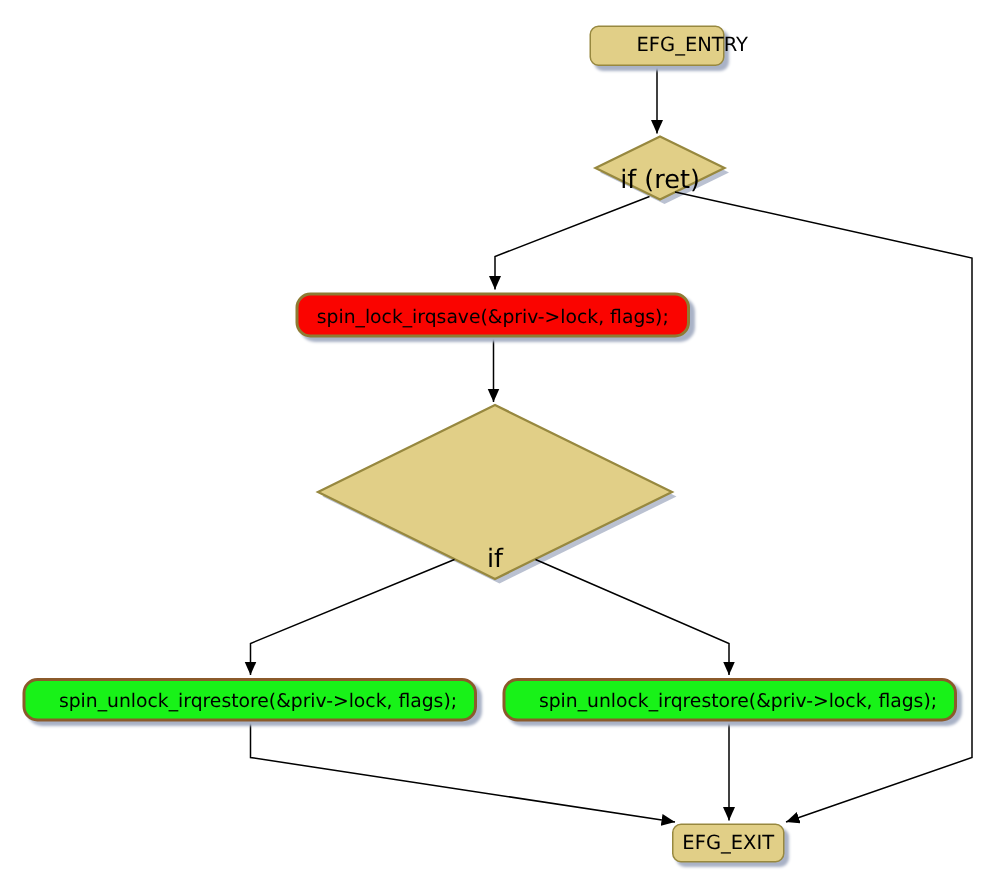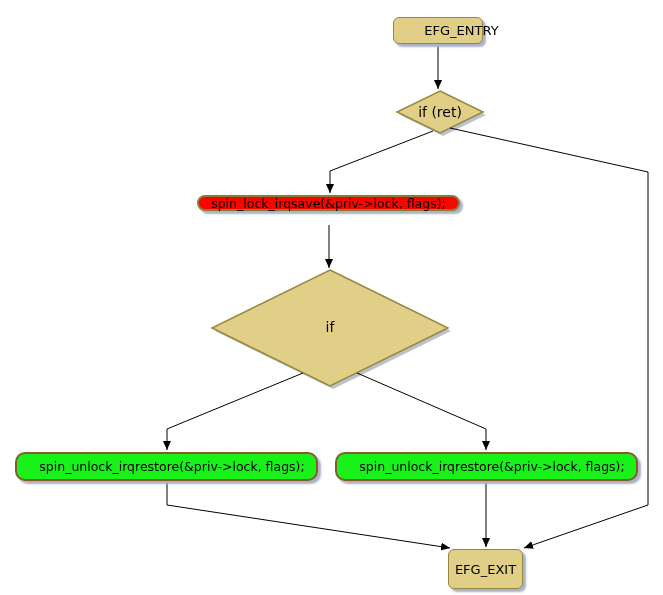--- a/index.html
+++ b/index.html
@@ -53,31 +53,31 @@
   .node.unlock {
     background: var(--unlock-fill);
     border: 2px solid var(--unlock-border);
     padding-left: 11px;
   }
   .diamond-label {
     position: absolute;
     display: flex;
     flex-direction: column;
     align-items: center;
-    justify-content: center;
+    justify-content: flex-end;
     color: #000;
-    font-size: 14px;
+    font-size: 17px;
     line-height: 1.55;
     text-align: center;
     pointer-events: none;
   }
 
   #node-entry       { left: 393px; top: 17px;  width: 90px;  height: 27px; padding-left: 47px; }
-  #node-exit        { left: 448px; top: 549px; width: 75px;  height: 40px; }
-  #node-lock        { left: 197px; top: 195px; width: 263px; height: 16px; text-align: right; }
+  #node-exit        { left: 448px; top: 549px; width: 75px;  height: 26px; }
+  #node-lock        { left: 197px; top: 195px; width: 263px; height: 30px; text-align: right; }
   #node-unlock-left { left: 15px;  top: 452px; width: 303px; height: 29px; }
   #node-unlock-right{ left: 335px; top: 452px; width: 303px; height: 29px; }
   #label-if-ret     { left: 397px; top: 92px;  width: 86px;  height: 41px; }
   #label-if-chan    { left: 212px; top: 270px; width: 236px; height: 116px; }
 </style>
 </head>
 <body>
 
 <div class="canvas">
 

